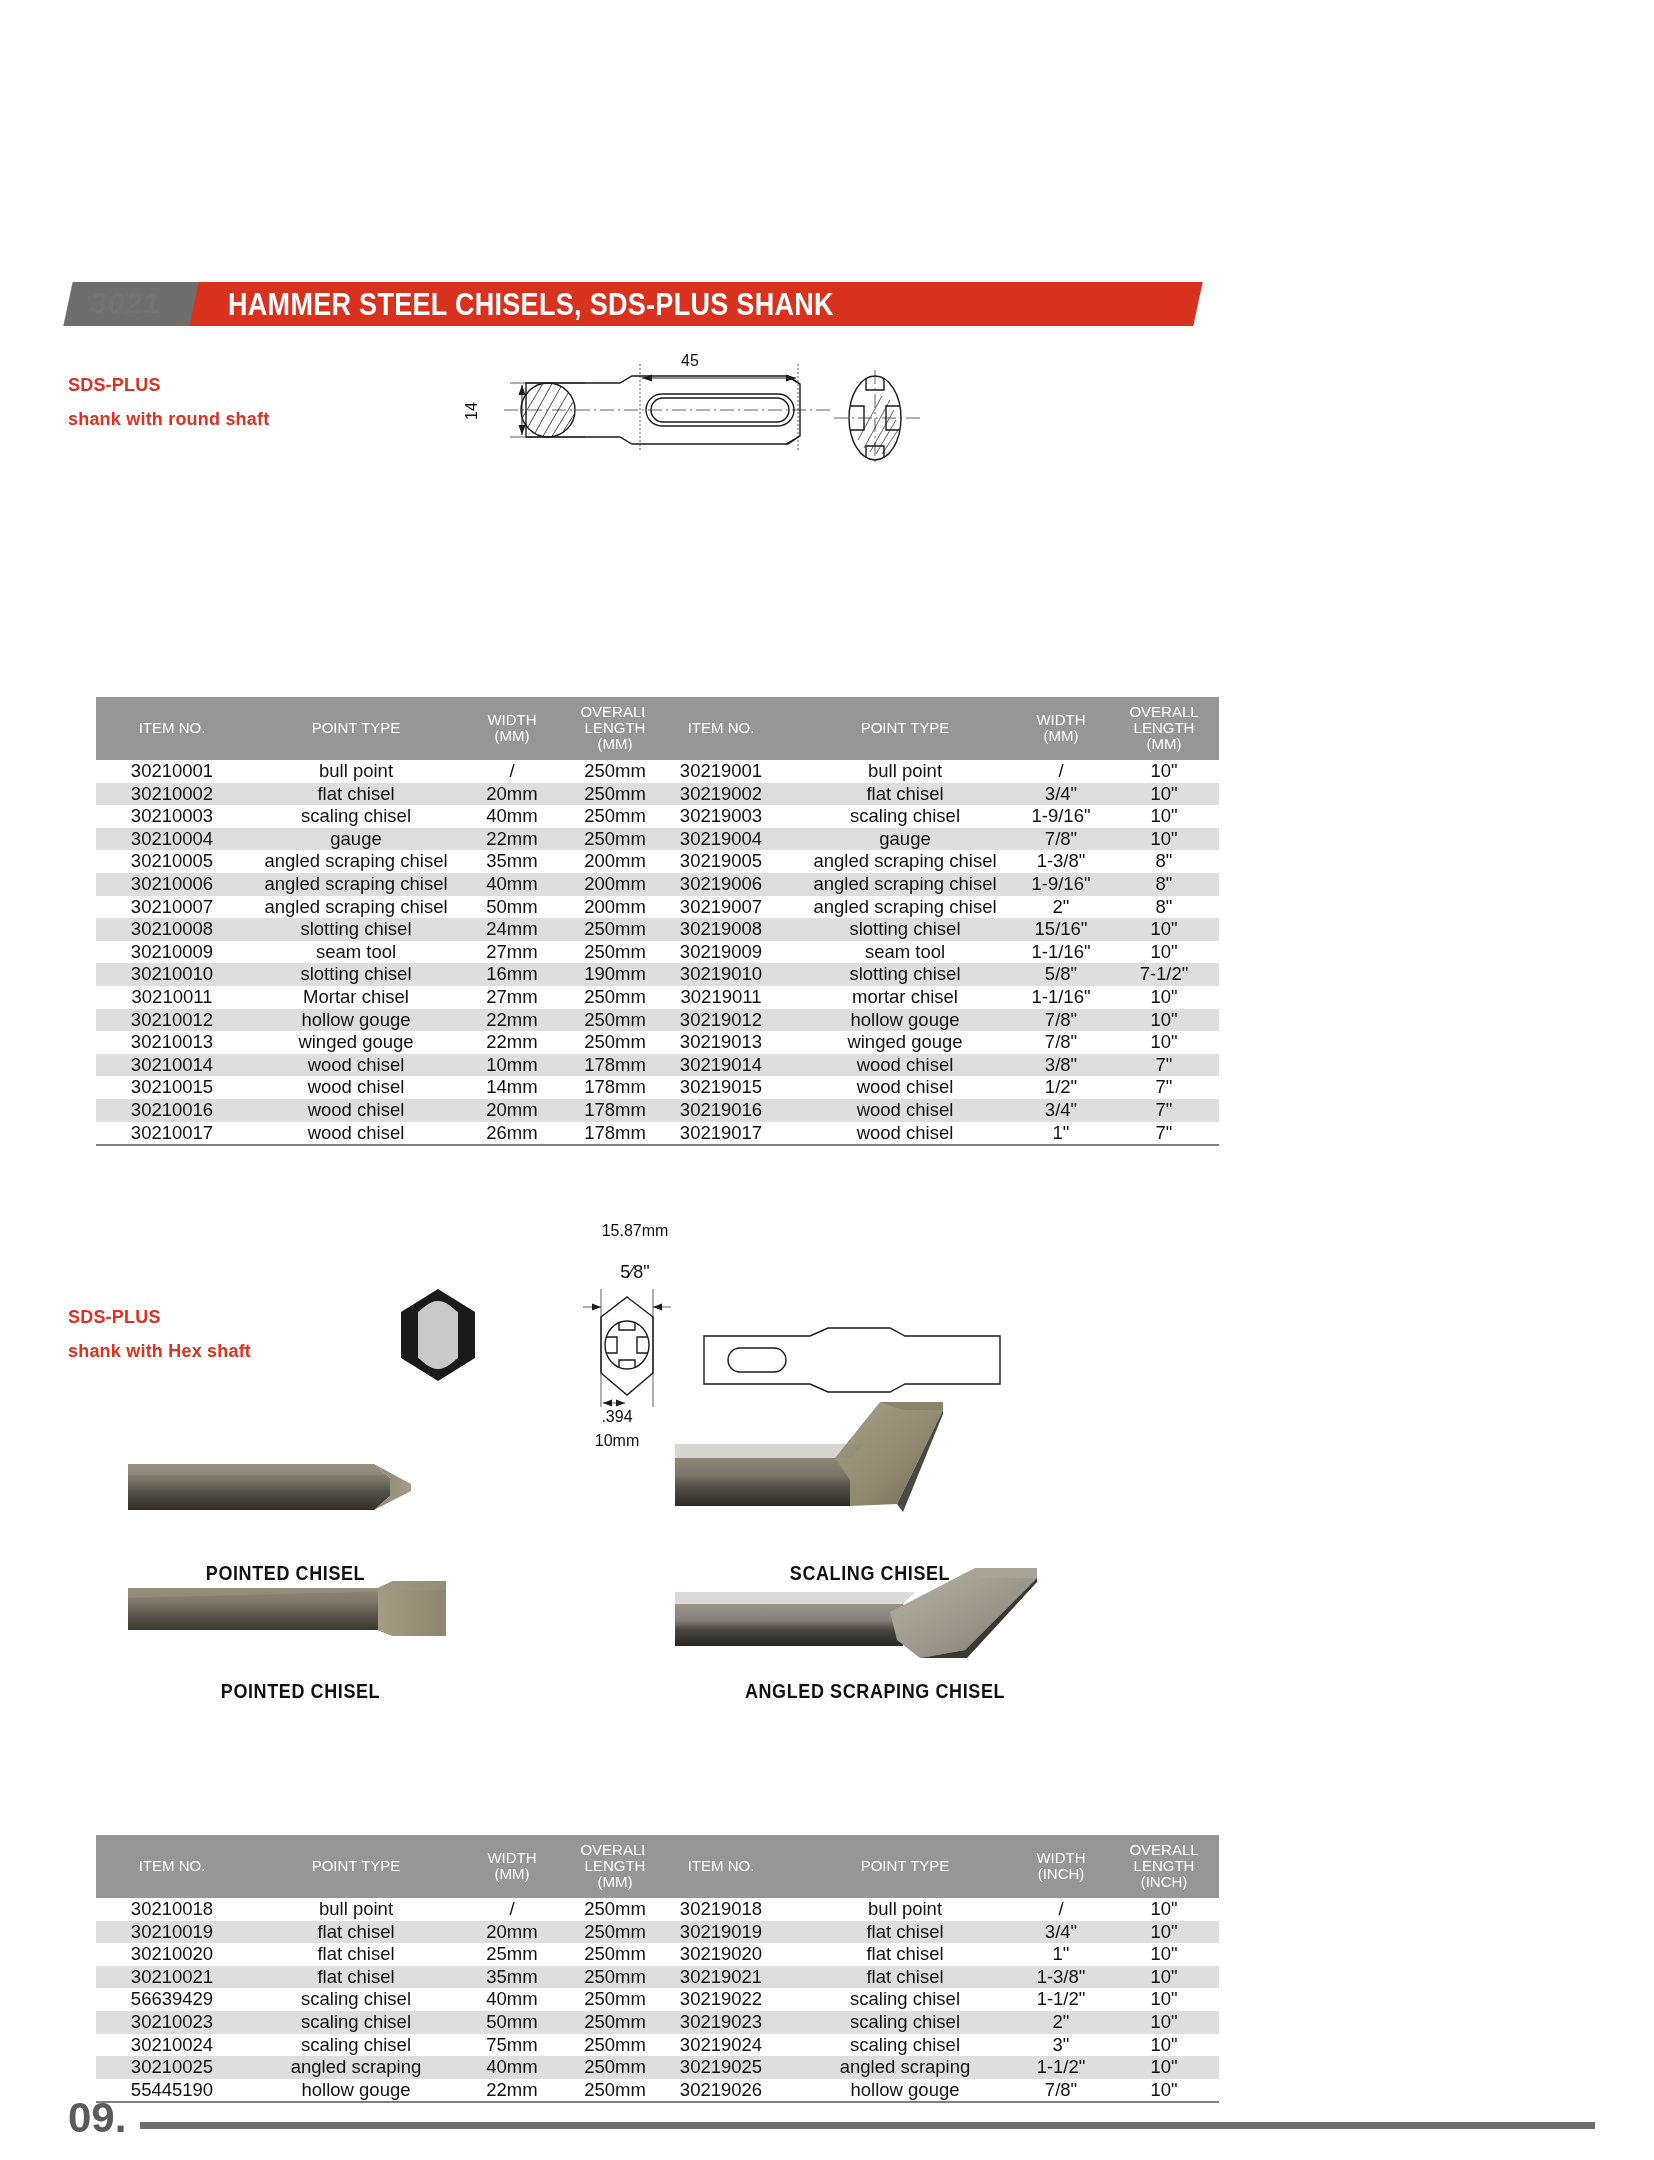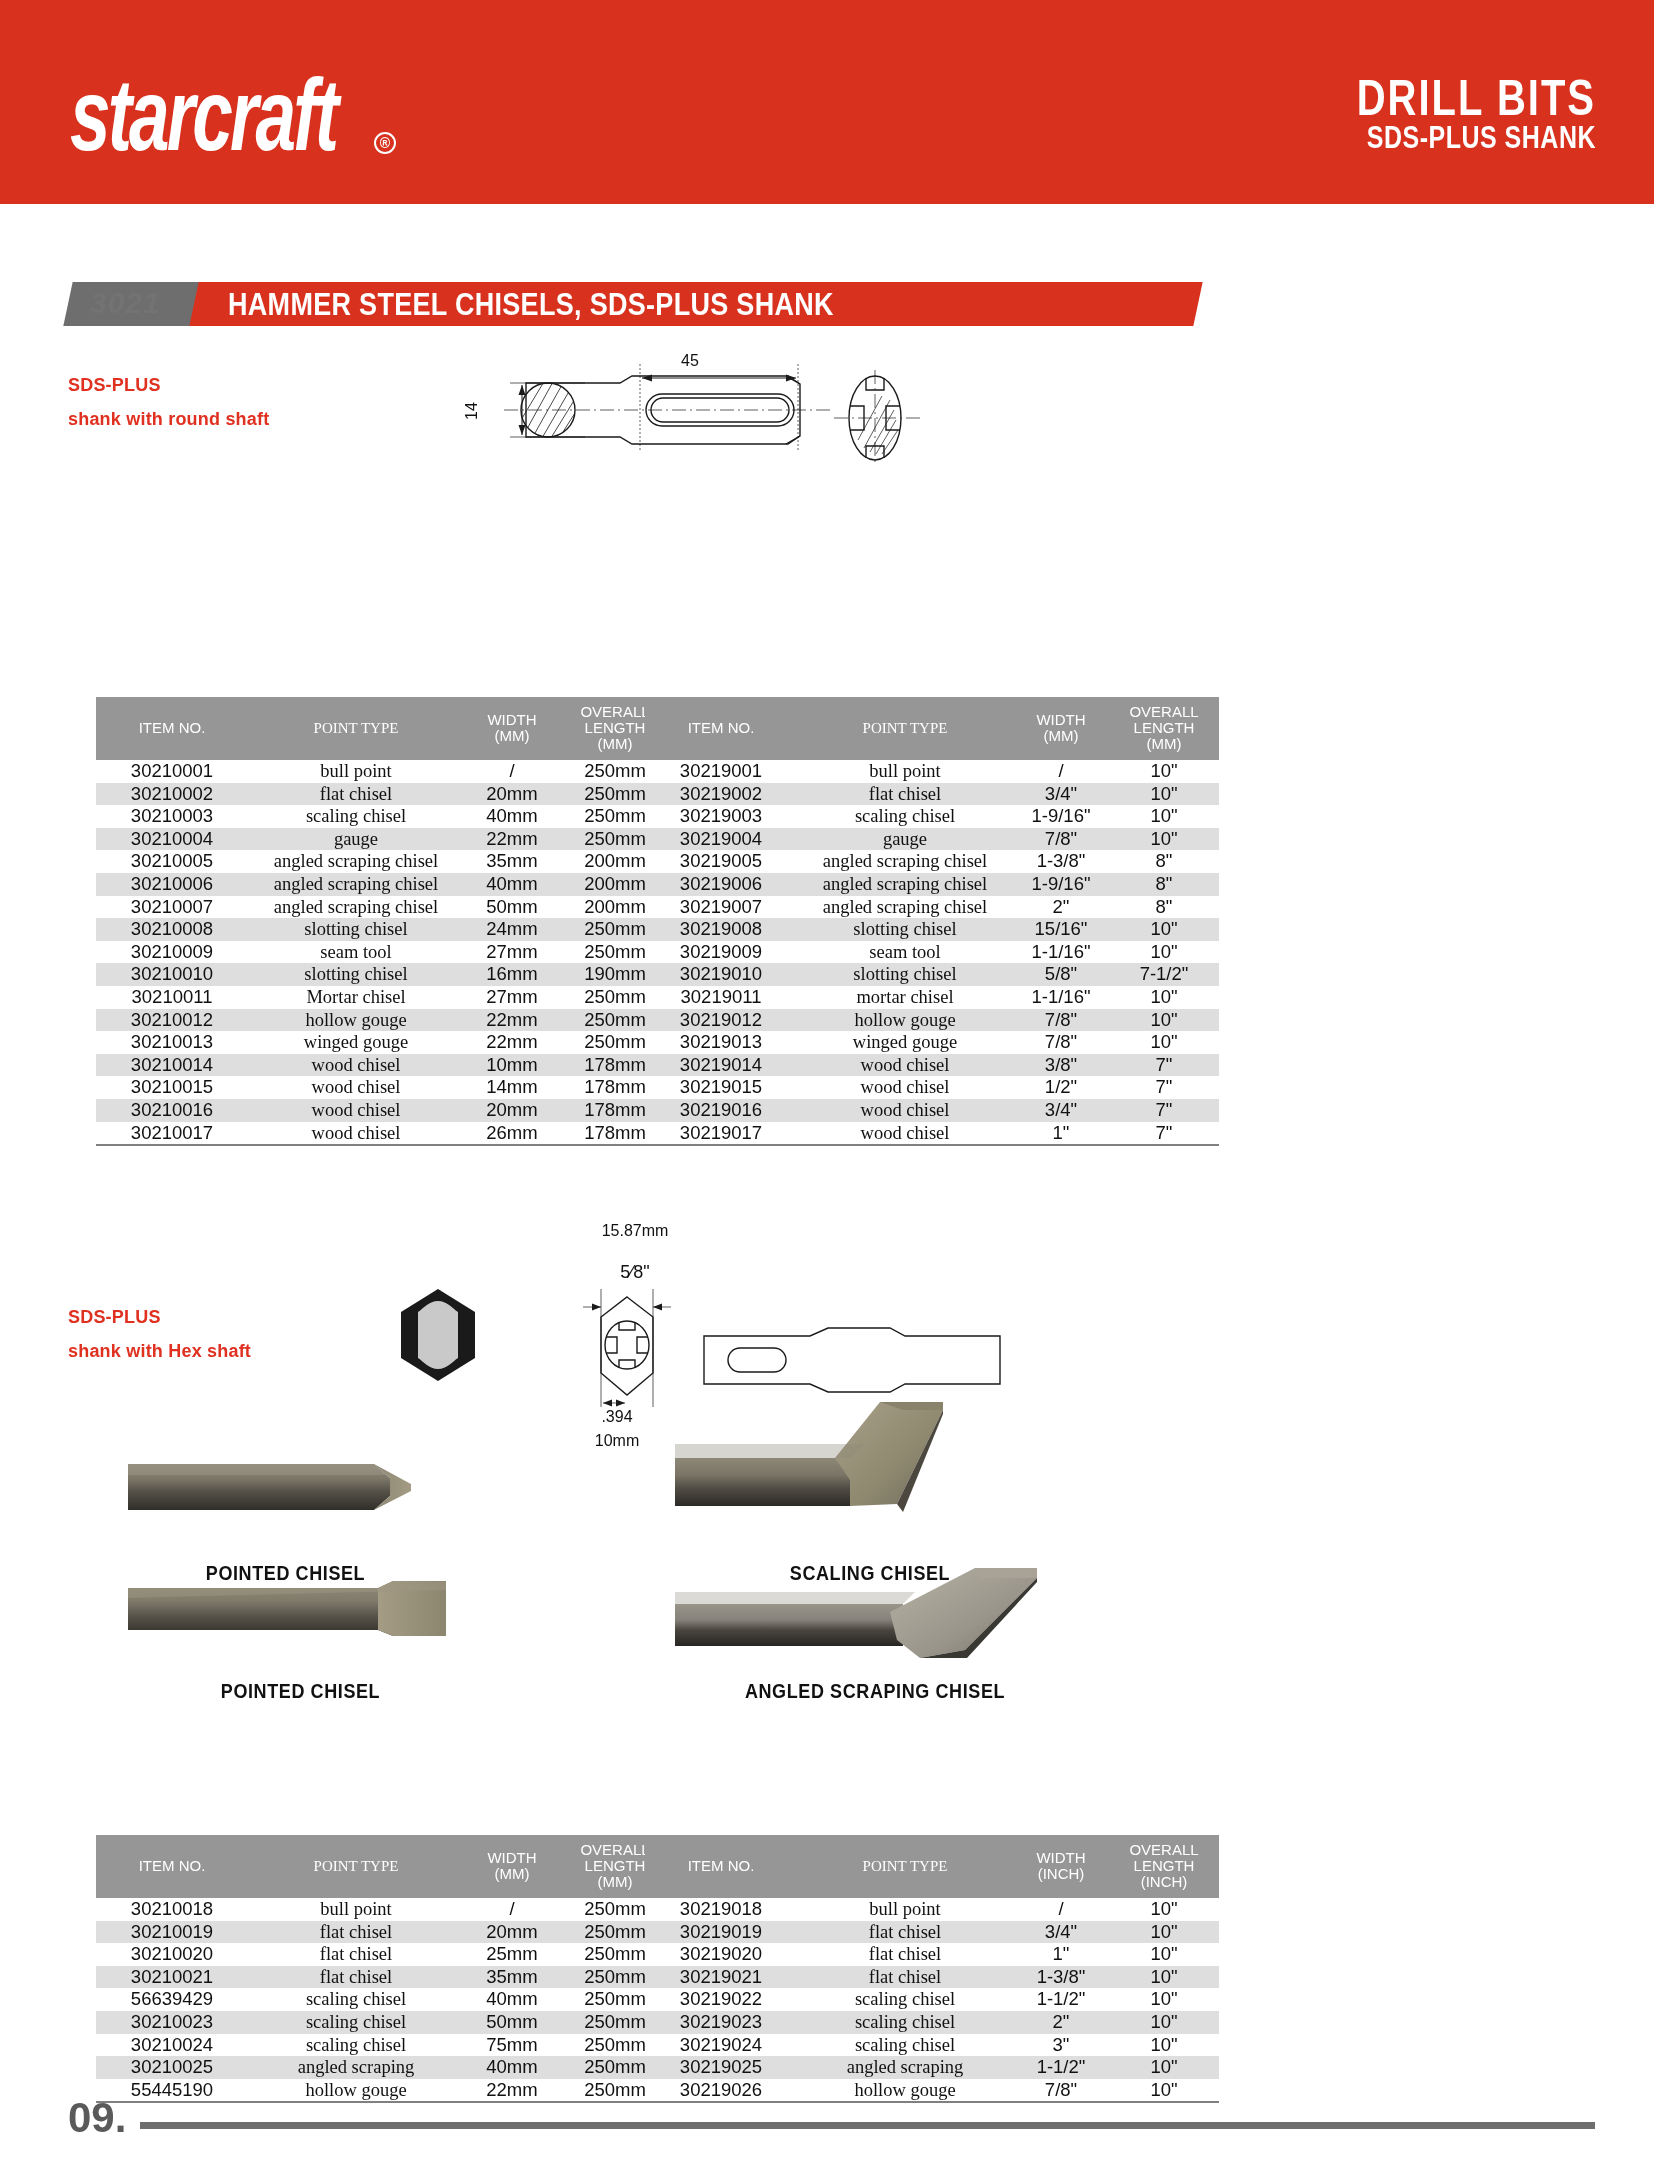--- a/index.html
+++ b/index.html
@@ -92,21 +92,21 @@
   }
   .tbl td {
     font-size: 18.5px; color: #111; text-align: center;
     padding: 0; height: 22.6px; line-height: 22.6px;
     white-space: nowrap;
   }
   .tbl tbody tr:nth-child(even) td { background: #dedede; }
   .tbl tbody tr:nth-child(odd)  td { background: #ffffff; }
   .tbl tbody tr:last-child td { border-bottom: 2px solid #808080; }
   .c-item { width: 152px; margin-top: 48px; }
-  .c-type { width: 216px; font-family: Liberation Serif, serif; }
+  .c-type { width: 216px; }
   .c-wid  { width: 96px; }
   .c-len  { width: 110px; }
 
   
   .draw { position: absolute; }
   .dim-txt {
     position: absolute; font-size: 16px; color: #111; text-align: center;
   }
   .dim-txt.vert { transform: rotate(-90deg); transform-origin: center center; }
 
@@ -130,26 +130,20 @@
   .footer-line {
     position: absolute; left: 140px; top: 2122px;
     width: 1455px; height: 7px; background: #6e6e6e;
   }
 </style>
 </head>
 <body>
 
 <div class="page">
 
-  <div class="header">
-    <div class="logo">starcraft</div>
-    <div class="logo-reg">®</div>
-    <div class="hdr-title">DRILL BITS</div>
-    <div class="hdr-sub">SDS-PLUS SHANK</div>
-  </div>
 
   <div class="secbar">
     <div class="secbar-code"></div>
     <div class="secbar-red"></div>
     <div class="secbar-code-txt">3021</div>
     <div class="secbar-red-txt">HAMMER STEEL CHISELS, SDS-PLUS SHANK</div>
   </div>
 
   <div class="subtitle" style="left:68px; top:368px;">
     <span class="l2">SDS-PLUS</span>

